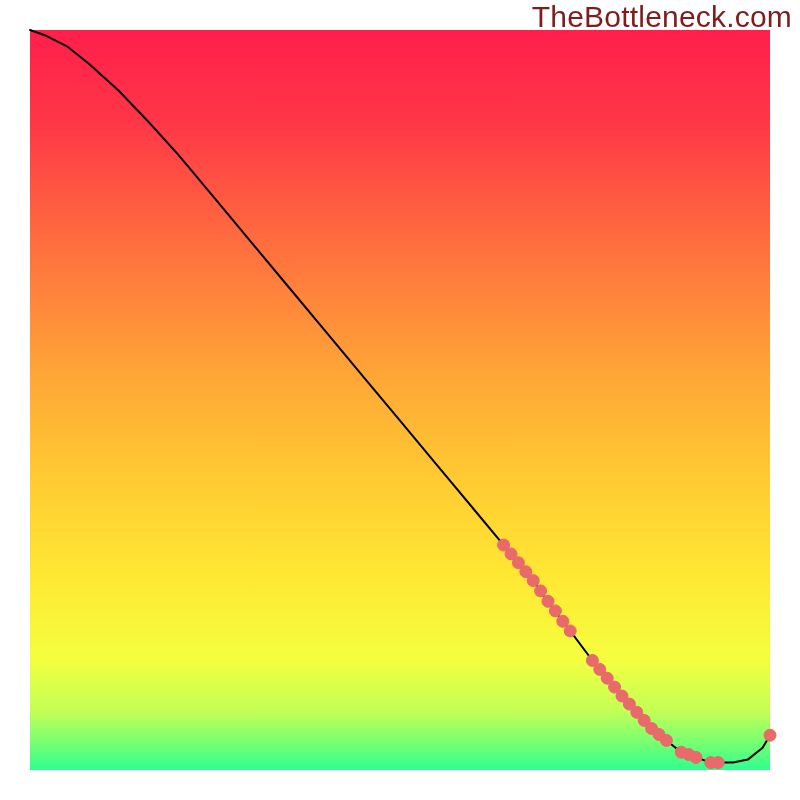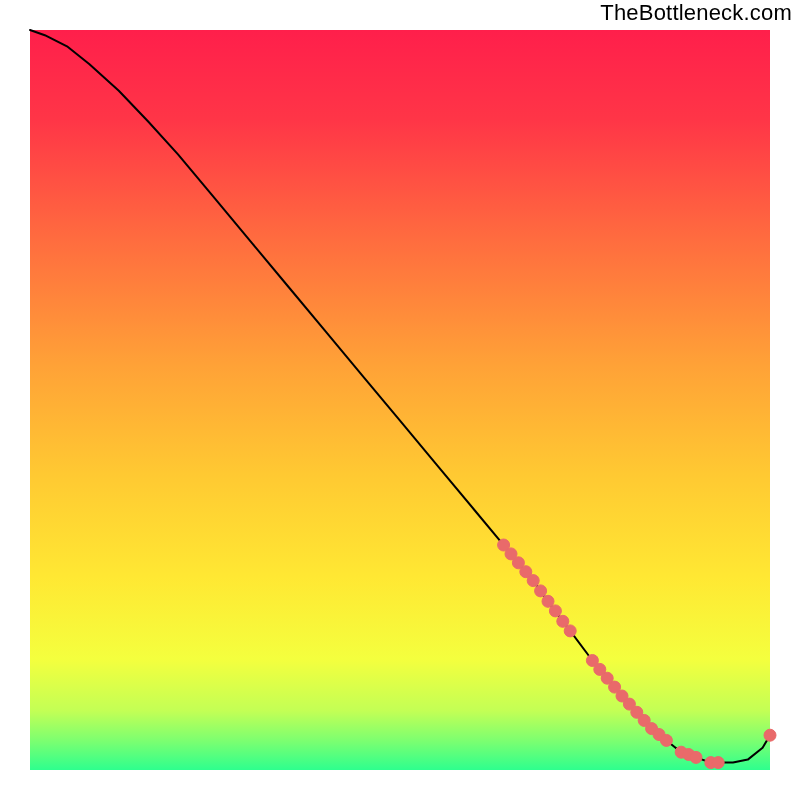--- a/index.html
+++ b/index.html
@@ -16,22 +16,22 @@
     height: 800px;
   }
   .chart-bg {
     position: absolute;
     inset: 0;
   }
   .watermark {
     position: absolute;
     top: 0;
     right: 8px;
-    color: #000000;
-    font-size: 22px;
+    color: #7f1d1d;
+    font-size: 30px;
     font-weight: 400;
     letter-spacing: 0.2px;
     user-select: none;
     margin-left: 10px;
   }
   svg.overlay {
     position: absolute;
     inset: 0;
     width: 800px;
     height: 800px;

